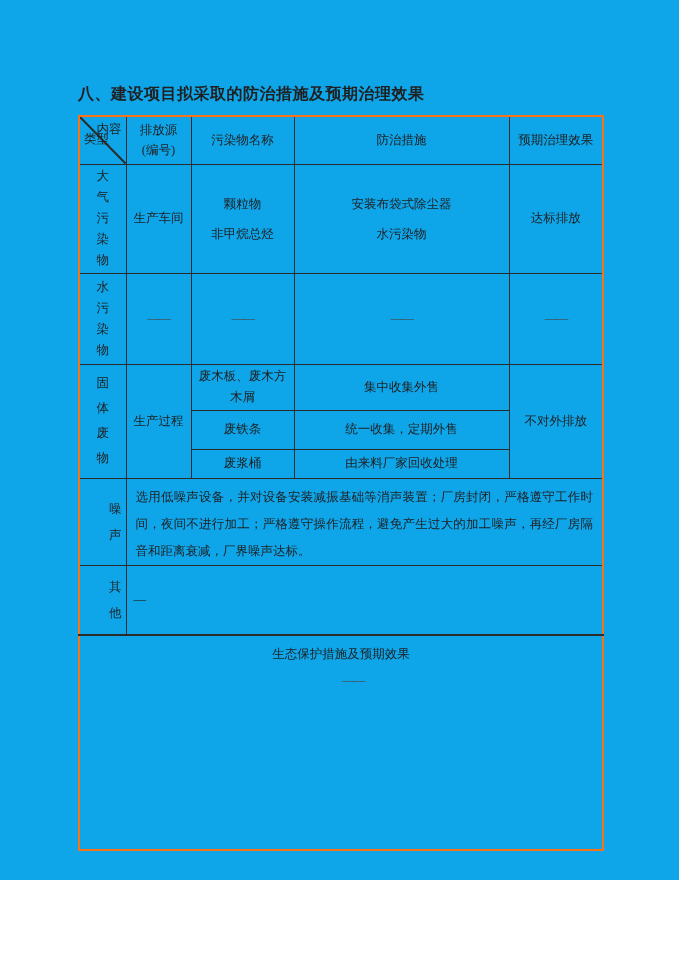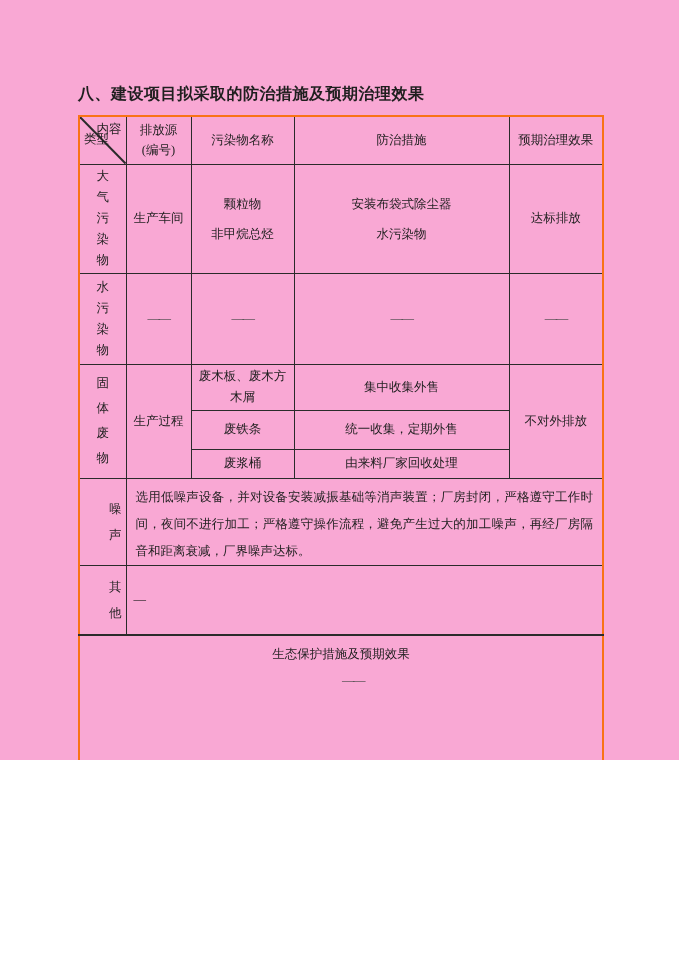--- a/index.html
+++ b/index.html
@@ -1,21 +1,21 @@
 <!DOCTYPE html>
 <html><head>
 <meta charset="utf-8">
 <style>
   * { margin: 0; padding: 0; box-sizing: border-box; }
   html, body { background: #ffffff; }
   .page {
     position: relative;
     width: 679px;
-    height: 760px;
-    background: #f9a8d4;
+    height: 880px;
+    background: #0ea5e9;
     font-family: "Liberation Serif", "DejaVu Serif", serif;
     color: #1f1f1f;
     overflow: hidden;
   }
   .title {
     position: absolute;
     left: 78px;
     top: 84px;
     font-size: 16px;
     font-weight: bold;

